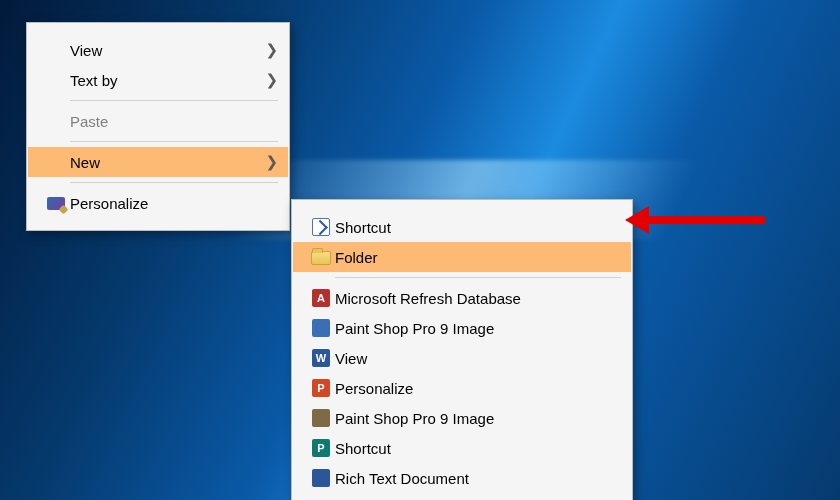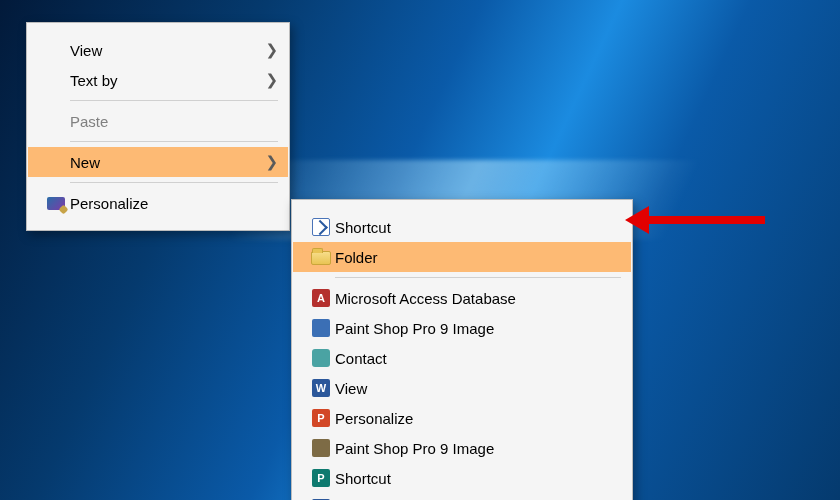--- a/index.html
+++ b/index.html
@@ -189,36 +189,30 @@
         </span>
       <span class="mi-label">Folder</span>
     </div>
 
     <div class="menu-sep"></div>
 
     <div class="menu-item">
       <span class="mi-iconcol">
           <span class="ico ico-box ico-access">A</span>
         </span>
-      <span class="mi-label">Microsoft Access Database</span>
+      <span class="mi-label">Microsoft Refresh Database</span>
     </div>
 
     <div class="menu-item">
       <span class="mi-iconcol">
           <span class="ico ico-box ico-psp"></span>
         </span>
       <span class="mi-label">Paint Shop Pro 9 Image</span>
     </div>
 
-    <div class="menu-item">
-      <span class="mi-iconcol">
-          <span class="ico ico-box ico-contact"></span>
-        </span>
-      <span class="mi-label">Contact</span>
-    </div>
 
     <div class="menu-item">
       <span class="mi-iconcol">
           <span class="ico ico-box ico-word">W</span>
         </span>
       <span class="mi-label">View</span>
     </div>
 
     <div class="menu-item">
       <span class="mi-iconcol">

